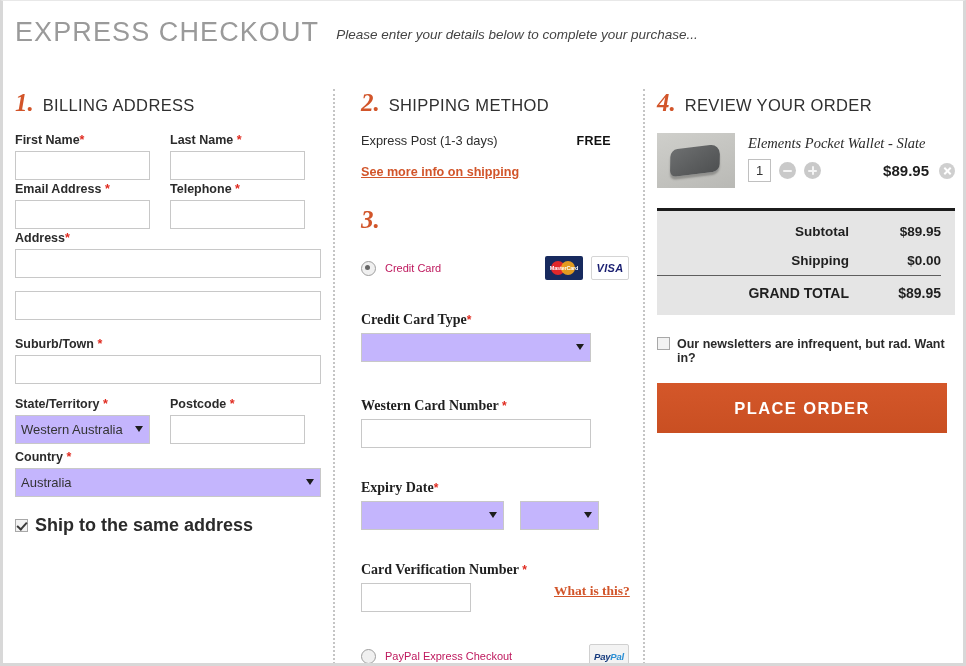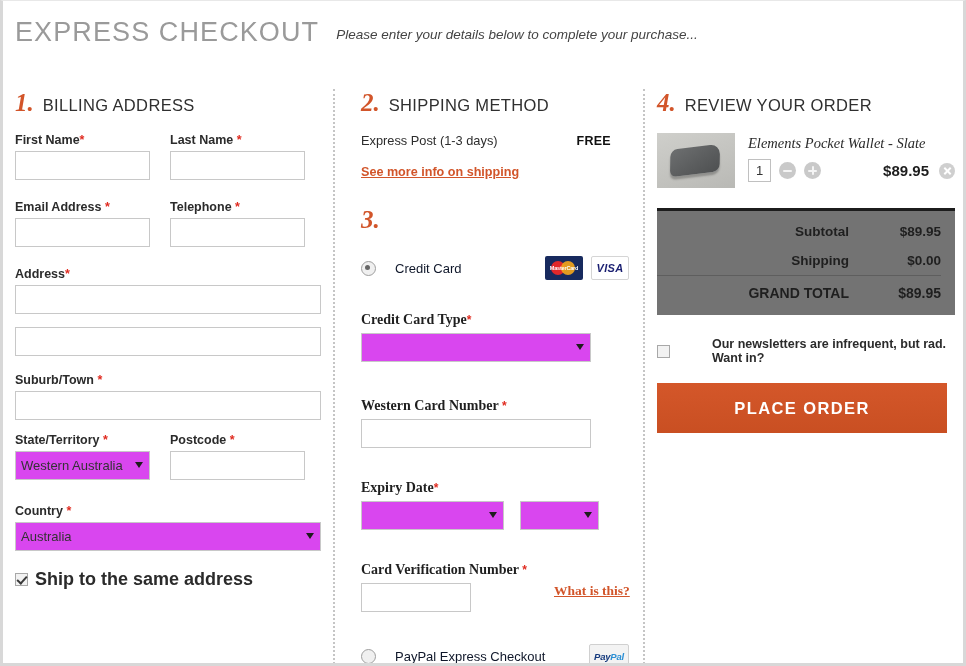--- a/index.html
+++ b/index.html
@@ -100,28 +100,28 @@
     background: #ffffff;
     height: 29px;
     box-sizing: border-box;
     width: 100%;
     font-size: 13px;
     padding: 0 5px;
     font-family: "Liberation Sans", sans-serif;
     color: #333;
     outline: none;
   }
-  .row2 { display: flex; gap: 20px; margin-bottom: 20px; }
+  .row2 { display: flex; gap: 20px; margin-bottom: 2px; }
   .row2 > div { width: 135px; }
   .fullrow { margin-bottom: 13px; }
 
   .sel-wrap { position: relative; display: inline-block; width: 100%; }
   .sel {
     border: 1px solid #c8c8c8;
-    background: #d946ef;
+    background: #c4b5fd;
     height: 29px;
     box-sizing: border-box;
     width: 100%;
     font-size: 13px;
     padding: 0 22px 0 5px;
     color: #333;
     line-height: 27px;
     font-family: "Liberation Sans", sans-serif;
     white-space: nowrap;
     overflow: hidden;
@@ -196,21 +196,21 @@
     flex: none;
   }
   .radio.on::after {
     content: "";
     position: absolute;
     left: 3px; top: 3px;
     width: 5px; height: 5px;
     border-radius: 50%;
     background: #666666;
   }
-  .radio-label { font-size: 13px; color: #0f172a; margin-left: 10px; }
+  .radio-label { font-size: 11px; color: #be185d; }
   .card-logos { display: flex; gap: 8px; align-items: center; }
   .logo-mc {
     width: 38px; height: 24px;
     background: #172a5e;
     border-radius: 2px;
     position: relative;
     overflow: hidden;
   }
   .logo-mc .c1, .logo-mc .c2 {
     position: absolute; top: 5px;
@@ -358,39 +358,39 @@
     position: absolute;
     left: 3.5px; top: 7px;
     width: 9px; height: 2px;
     background: #ffffff;
   }
   .remove-btn::before { transform: rotate(45deg); }
   .remove-btn::after  { transform: rotate(-45deg); }
 
   .totals {
     margin-top: 20px;
-    background: #737373;
+    background: #e5e5e5;
     border-top: 3px solid #1c1c1c;
     padding: 6px 14px 6px 0;
   }
   .tot-row {
     display: flex;
     justify-content: flex-end;
     align-items: center;
     font-size: 13.5px;
     font-weight: bold;
     color: #1f1f1f;
     padding: 7px 0;
   }
   .tot-label { width: 160px; text-align: right; }
   .tot-val   { width: 92px; text-align: right; }
   .tot-sep { border-top: 1px solid #5e5e5e; }
   .tot-row.grand { font-size: 14px; padding: 9px 0 8px 0; align-items: center; }
 
-  .news-row { display: flex; align-items: center; margin-top: 22px; gap: 35px; }
+  .news-row { display: flex; margin-top: 22px; }
   .news-label { font-size: 12.5px; font-weight: bold; color: #2b2b2b; }
 
   .place-order {
     margin-top: 18px;
     width: 290px;
     height: 50px;
     background: linear-gradient(180deg,#d4572a 0%,#c94f22 100%);
     border: none;
     color: #ffffff;
     font-size: 16.5px;

